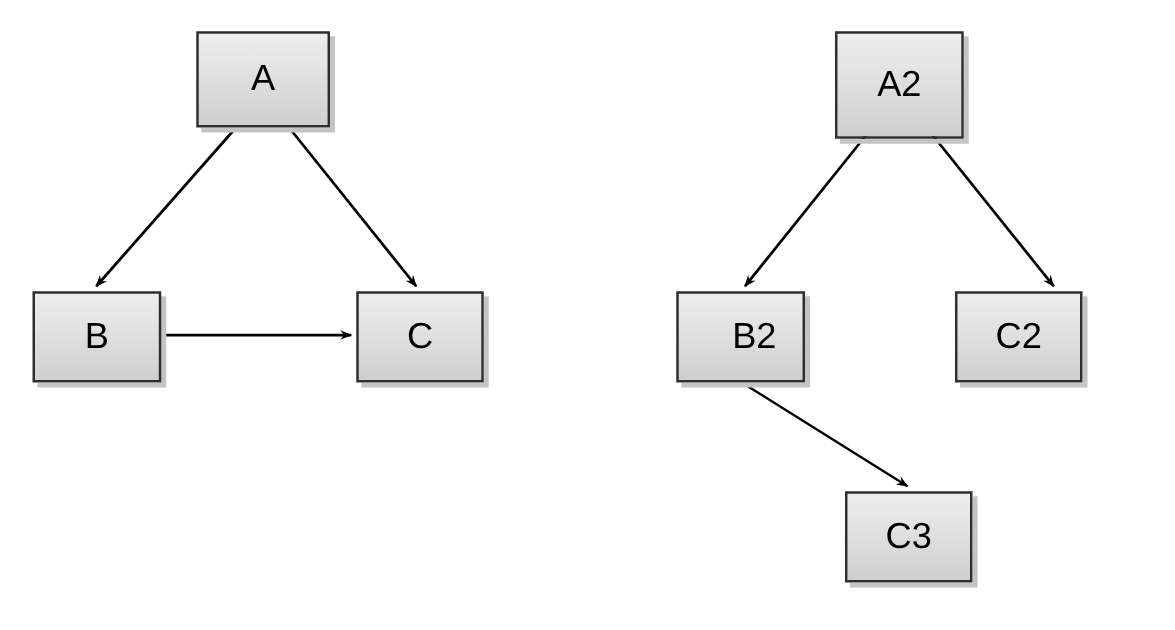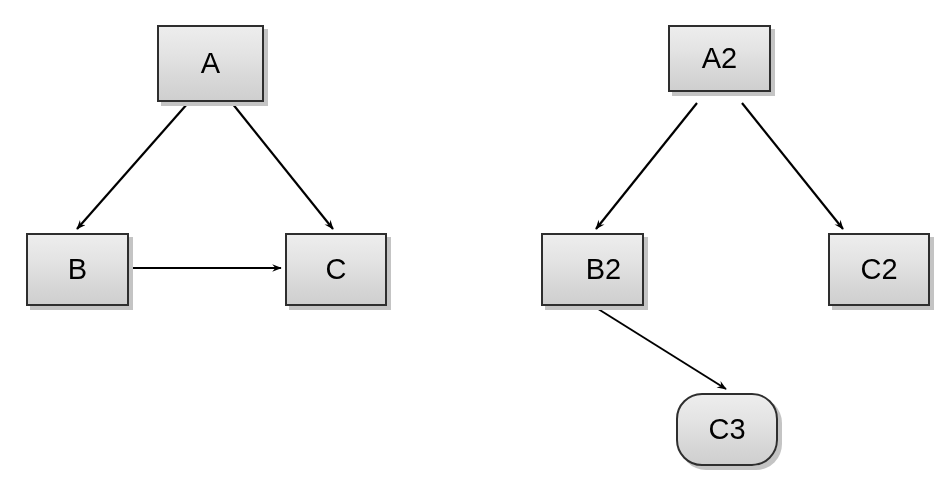--- a/index.html
+++ b/index.html
@@ -71,29 +71,29 @@
   </div>
 
   <div class="node" style="left:26px; top:233px; width:103px; height:73px;">
     <span class="node-label">B</span>
   </div>
 
   <div class="node" style="left:285px; top:233px; width:102px; height:73px;">
     <span class="node-label">C</span>
   </div>
 
-  <div class="node" style="left:668px; top:25px; width:103px; height:67px;">
+  <div class="node" style="left:668px; top:25px; width:103px; height:86px;">
     <span class="node-label">A2</span>
   </div>
 
   <div class="node" style="left:541px; top:233px; width:103px; height:73px;padding-left:22px;">
     <span class="node-label">B2</span>
   </div>
 
-  <div class="node" style="left:828px; top:233px; width:102px; height:73px;">
+  <div class="node" style="left:764px; top:233px; width:102px; height:73px;">
     <span class="node-label">C2</span>
   </div>
 
-  <div class="node" style="left:676px; top:393px; width:102px; height:73px;border-radius:26px;">
+  <div class="node" style="left:676px; top:393px; width:102px; height:73px;">
     <span class="node-label">C3</span>
   </div>
 
 </div>
 
 </body></html>

